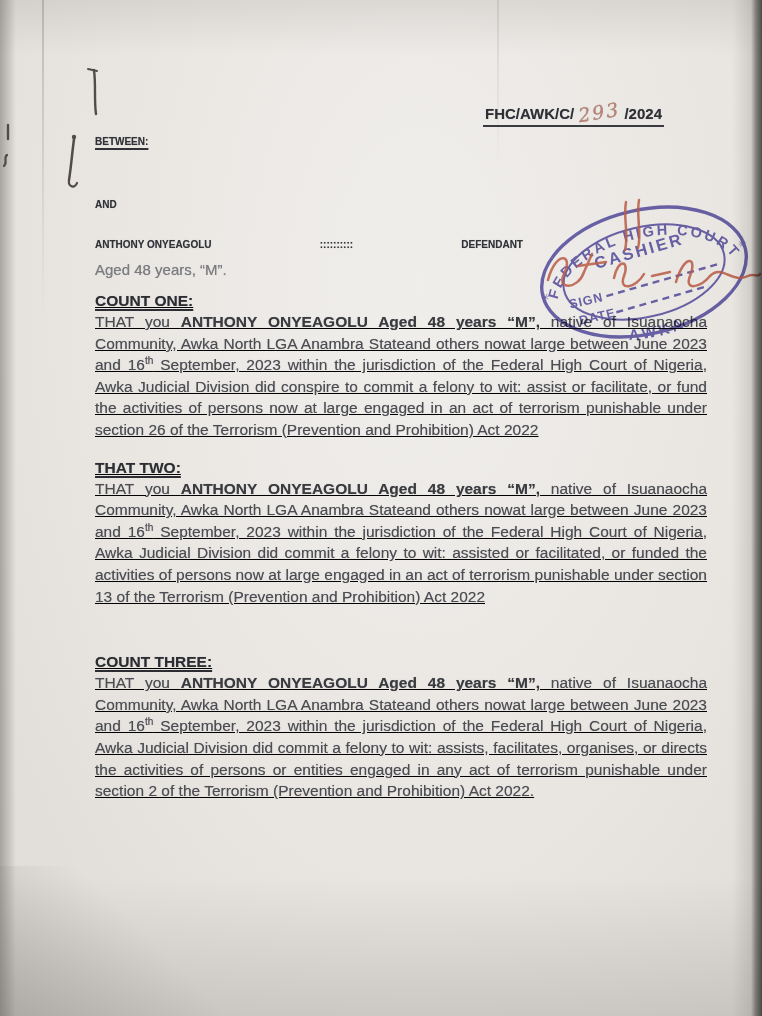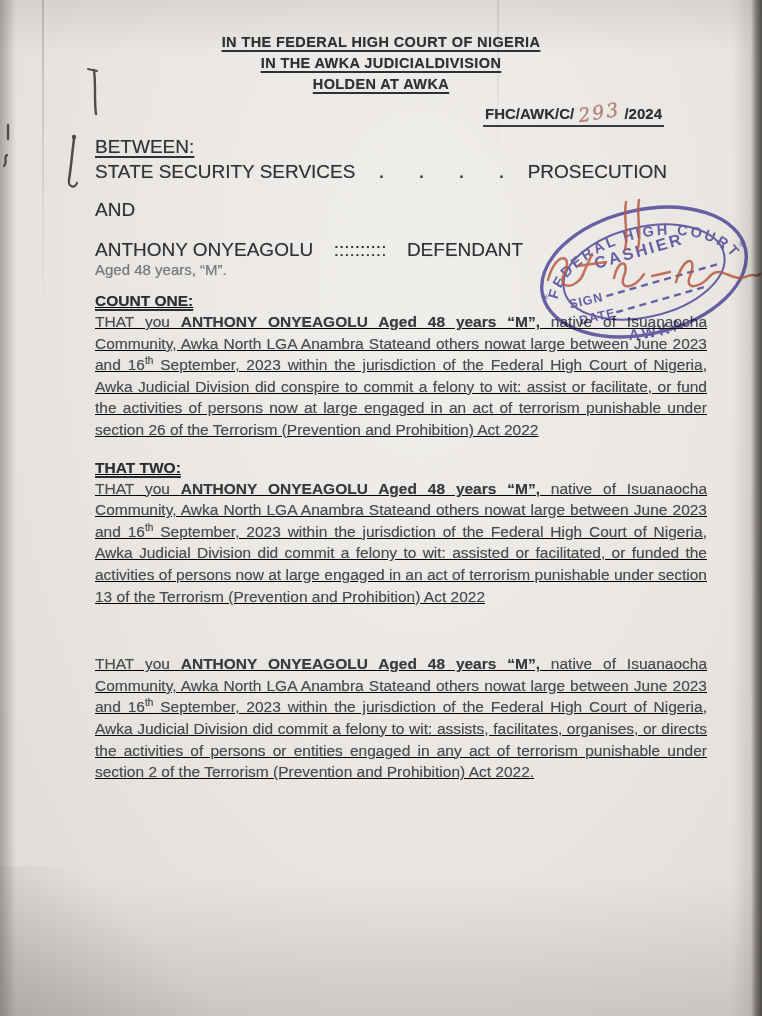--- a/index.html
+++ b/index.html
@@ -18,21 +18,21 @@
     background:linear-gradient(45deg, rgba(105,102,98,.28) 0%, rgba(105,102,98,0) 60%);}
   .scan{ text-shadow:0 0 .7px rgba(75,77,82,.55); }
   .hdr{position:absolute; top:32px; left:0; right:0; text-align:center; color:#2e3036;}
   .hdr div{font-weight:bold; font-size:14.5px; line-height:21px; letter-spacing:.4px;
     text-decoration:underline; text-underline-offset:3px; text-decoration-thickness:1.5px;}
   .caseline{position:absolute; top:101px; right:98px; font-weight:bold; font-size:15px; color:#2e3036;
     border-bottom:2px solid #3a3b40; padding:0 2px 2px 2px;}
   .handwrite{display:inline-block; color:#bd8271; font-size:19px; font-weight:400;
     transform:rotate(-9deg) skewX(-12deg); margin:0 4px; letter-spacing:2px;
     font-family:"DejaVu Serif", serif;}
-  .lbl{font-weight:normal; font-size:19px; color:#303237;}
+  .lbl{font-weight:bold; font-size:10px; color:#303237;}
   .between{position:absolute; top:136px; left:95px; text-decoration:underline;
     text-underline-offset:3px; text-decoration-thickness:1.5px;}
   .parties-row{position:absolute; top:161px; left:95px; width:572px; display:flex; align-items:baseline;}
   .parties-row .dots{flex:1; text-align:center; white-space:pre; font-weight:bold; color:#45474c;}
   .and{position:absolute; top:199px; left:95px;}
   .def-row{position:absolute; top:239px; left:95px; width:428px; display:flex;
     justify-content:space-between; align-items:center;}
   .def-details{position:absolute; top:261px; left:95px; font-size:15px; color:#7b7c80;}
   .counts{position:absolute; top:292px; left:95px; width:612px;}
   .count{margin-bottom:18px;text-decoration:underline;}
@@ -48,37 +48,27 @@
 </style>
 </head>
 <body>
 
 <div class="sheet">
 
   <div class="crease-v" style="left:42px; height:320px; background:linear-gradient(180deg, rgba(118,113,108,.35), rgba(118,113,108,0));"></div>
   <div class="crease-v" style="left:497px; height:170px; background:linear-gradient(180deg, rgba(130,125,120,.2), rgba(130,125,120,0));"></div>
   <div class="shadow-corner"></div>
 
-  <div class="hdr scan">
-    <div>IN THE FEDERAL HIGH COURT OF NIGERIA</div>
-    <div>IN THE AWKA JUDICIALDIVISION</div>
-    <div>HOLDEN AT AWKA</div>
-  </div>
 
   <div class="caseline scan">
     <span>FHC/AWK/C/</span><span class="handwrite">293</span><span>/2024</span>
   </div>
 
   <div class="lbl between scan">BETWEEN:</div>
 
-  <div class="parties-row scan">
-    <span class="lbl">STATE SECURITY SERVICES</span>
-    <span class="dots">.        .        .        .</span>
-    <span class="lbl">PROSECUTION</span>
-  </div>
 
   <div class="lbl and scan">AND</div>
 
   <div class="def-row scan">
     <span class="lbl">ANTHONY ONYEAGOLU</span>
     <span class="lbl">::::::::::</span>
     <span class="lbl">DEFENDANT</span>
   </div>
   <div class="def-details scan">Aged 48 years, “M”.</div>
 
@@ -88,20 +78,21 @@
       <h3 class="scan">COUNT ONE:</h3>
       <p class="scan"><span>THAT you </span><b>ANTHONY ONYEAGOLU Aged 48 years “M”,</b><span> native of Isuanaocha Community, Awka North LGA Anambra Stateand others nowat large between June 2023 and 16</span><sup>th</sup><span> September, 2023 within the jurisdiction of the Federal High Court of Nigeria, Awka Judicial Division did conspire to commit a felony to wit: assist or facilitate, or fund the activities of persons now at large engaged in an act of terrorism punishable under section 26 of the Terrorism (Prevention and Prohibition) Act 2022</span></p>
     </div>
 
     <div class="count gap-lg">
       <h3 class="scan">THAT TWO:</h3>
       <p class="scan"><span>THAT you </span><b>ANTHONY ONYEAGOLU Aged 48 years “M”,</b><span> native of Isuanaocha Community, Awka North LGA Anambra Stateand others nowat large between June 2023 and 16</span><sup>th</sup><span> September, 2023 within the jurisdiction of the Federal High Court of Nigeria, Awka Judicial Division did commit a felony to wit: assisted or facilitated, or funded the activities of persons now at large engaged in an act of terrorism punishable under section 13 of the Terrorism (Prevention and Prohibition) Act 2022</span></p>
     </div>
 
     <div class="count">
+      <h3 class="scan">COUNT THREE:</h3>
       <p class="scan"><span>THAT you </span><b>ANTHONY ONYEAGOLU Aged 48 years “M”,</b><span> native of Isuanaocha Community, Awka North LGA Anambra Stateand others nowat large between June 2023 and 16</span><sup>th</sup><span> September, 2023 within the jurisdiction of the Federal High Court of Nigeria, Awka Judicial Division did commit a felony to wit: assists, facilitates, organises, or directs the activities of persons or entities engaged in any act of terrorism punishable under section 2 of the Terrorism (Prevention and Prohibition) Act 2022.</span></p>
     </div>
 
   </div>
 
   <div class="stamp-wrap">
     <svg width="236" height="158" viewBox="0 0 236 158">
       <g transform="rotate(-13 118 80)" stroke="#4e45a4" fill="none" opacity="0.88">
         <ellipse cx="118" cy="80" rx="104" ry="62" stroke-width="3.4"></ellipse>
         <ellipse cx="118" cy="80" rx="82" ry="45" stroke-width="2"></ellipse>

